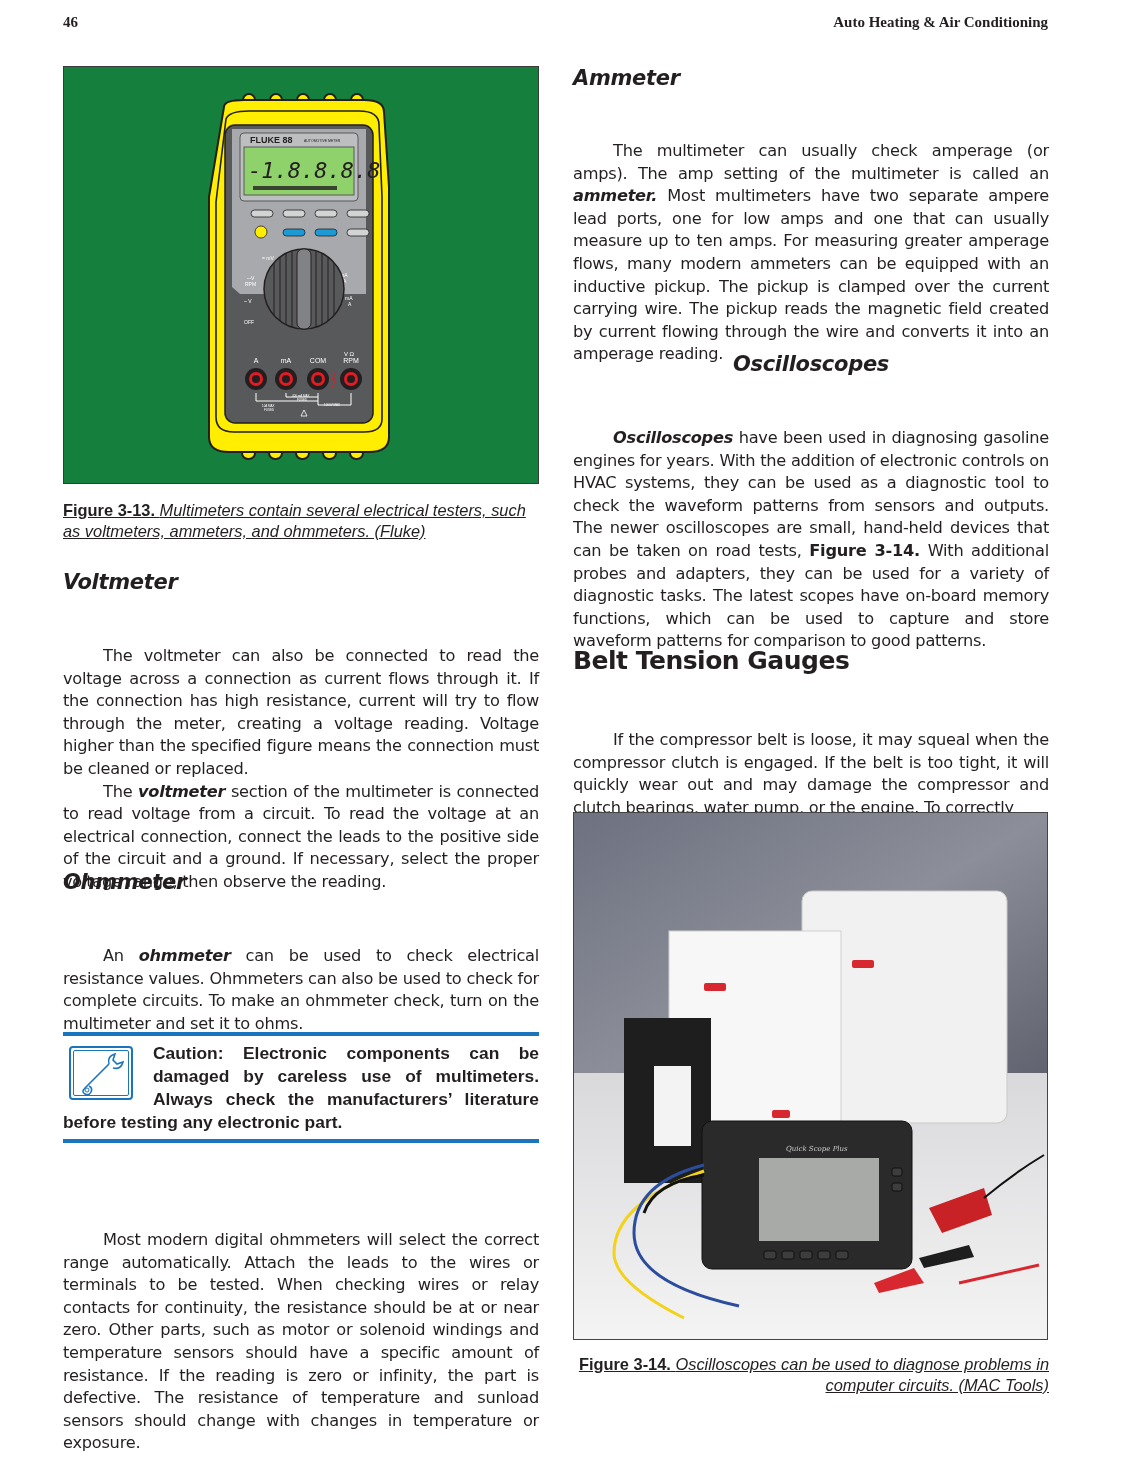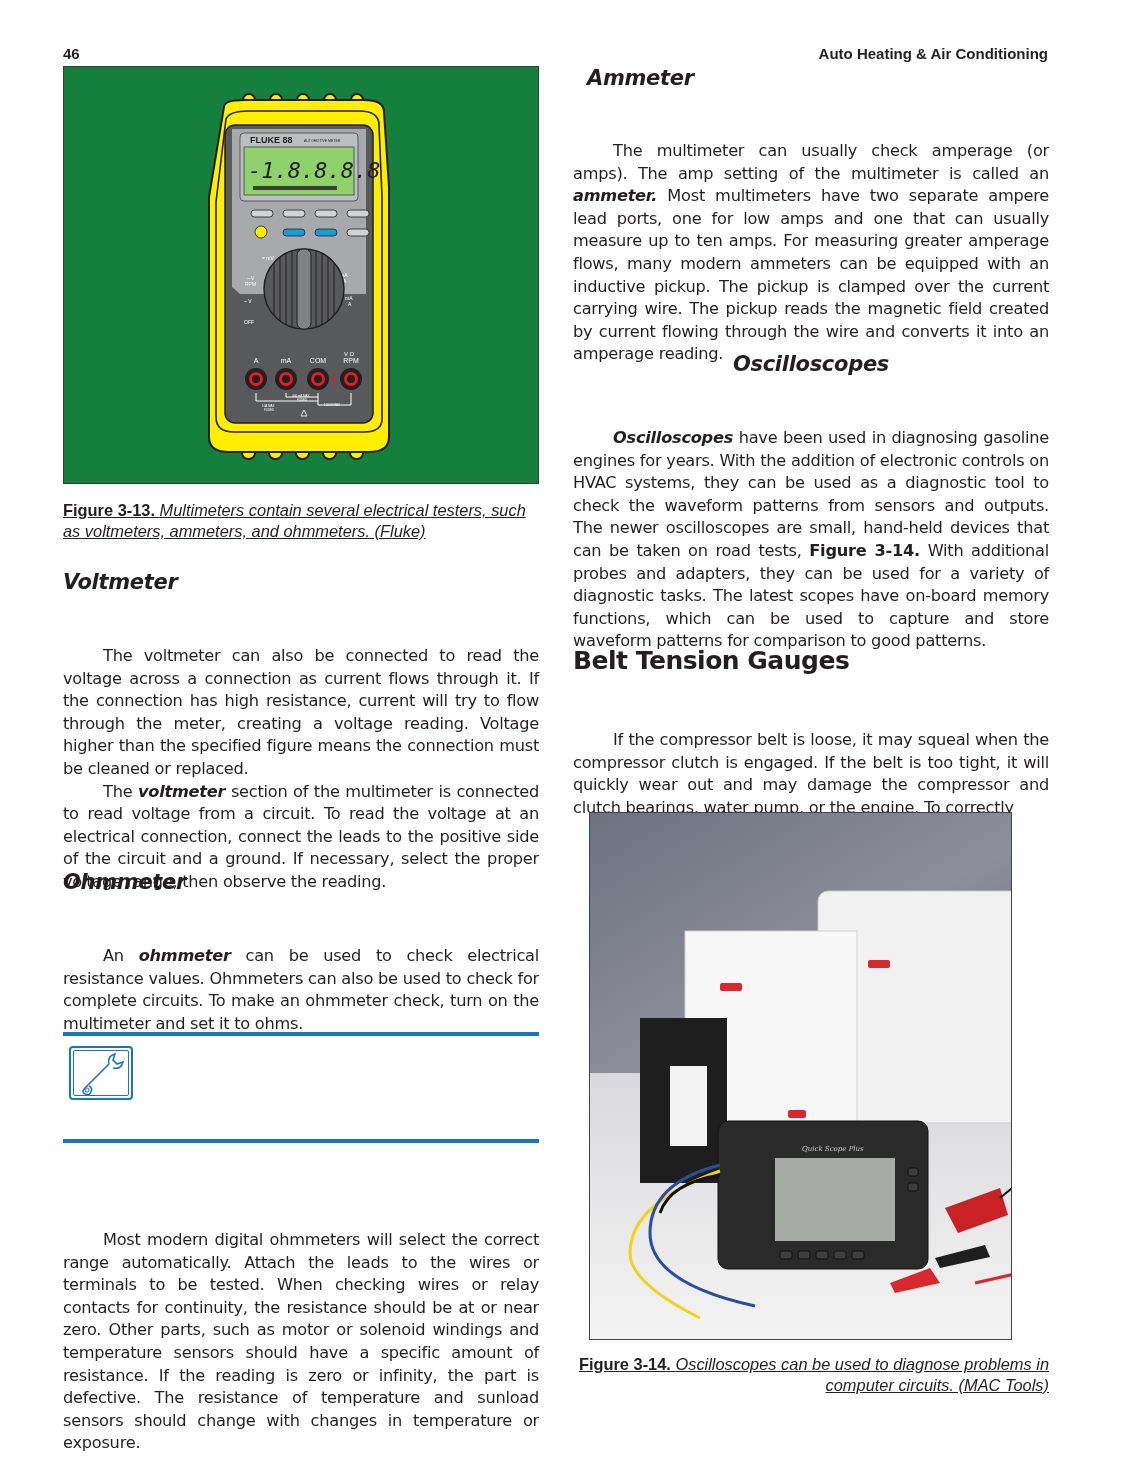--- a/index.html
+++ b/index.html
@@ -1,19 +1,19 @@
 <!DOCTYPE html>
 <html><head>
 <meta charset="utf-8">
 <style>
   html, body { margin: 0; padding: 0; background: #ffffff; }
   body { width: 1144px; height: 1467px; position: relative; overflow: hidden; color: #231f20; }
 
   .running-head { position: absolute; top: 14px; left: 63px; right: 96px; height: 20px;
-    font-family: Liberation Sans, sans-serif; font-weight: bold; font-size: 15px; margin-top: 31px; }
+    font-family: Liberation Serif, serif; font-weight: bold; font-size: 15px; }
   .running-head .pgnum { position: absolute; left: 0; top: 0; }
   .running-head .title { position: absolute; right: 0; top: 0; }
 
   .figure-box { position: absolute; left: 63px; top: 66px; width: 476px; height: 418px;
     border: 1.5px solid #3a3a3a; box-sizing: border-box; background: #15803d; }
 
   .caption { position: absolute; font-family: "Liberation Sans", sans-serif; font-size: 16.4px;
     line-height: 21px; color: #231f20; text-decoration: underline; }
   .caption b { font-weight: bold; font-style: normal; }
   .caption i { font-style: italic; }
@@ -34,21 +34,21 @@
   .caution .rule.top { top: 0; }
   .caution .rule.bot { top: 107px; }
   .caution .icon-box { position: absolute; left: 6px; top: 14px; width: 64px; height: 54px;
     border: 2px solid #1b75bc; border-radius: 4px; box-sizing: border-box; }
   .caution .icon-box .inner { position: absolute; inset: 2px; border: 1px solid #1b75bc; border-radius: 2px; }
   .caution .text { position: absolute; left: 0; top: 10px; width: 476px;
     font-family: "Liberation Sans", sans-serif; font-weight: bold; font-size: 17.4px;
     line-height: 23px; text-align: justify; color: #231f20; }
   .caution .text .float { float: left; width: 90px; height: 68px; }
 
-  .photo { position: absolute; left: 589px; top: 812px; width: 423px; height: 528px;
+  .photo { position: absolute; left: 573px; top: 812px; width: 475px; height: 528px;
     border: 1px solid #444; box-sizing: border-box; overflow: hidden; }
 </style>
 </head>
 <body>
 
 <div class="running-head">
   <span class="pgnum">46</span>
   <span class="title">Auto Heating &amp; Air Conditioning</span>
 </div>
 
@@ -193,28 +193,31 @@
 
 <div class="caution">
   <div class="rule top"></div>
   <div class="icon-box">
     <div class="inner"></div>
     <svg width="60" height="50" viewBox="0 0 60 50" style="position:absolute;left:0;top:0;">
       <path d="M14 40 L38 16 M38 16 Q36 8 44 6 L42 12 L46 16 L52 14 Q50 22 42 20 M14 40 Q10 44 14 46 Q18 48 20 44 Q22 40 18 38" fill="none" stroke="#1b75bc" stroke-width="1.6"></path>
       <circle cx="16" cy="42" r="2" fill="none" stroke="#1b75bc" stroke-width="1"></circle>
     </svg>
   </div>
+  <div class="text">
+    <span class="float"></span><span>Caution: Electronic components can be damaged by careless use of multimeters. Always check the manufacturers’ literature before testing any electronic part.</span>
+  </div>
   <div class="rule bot"></div>
 </div>
 
 <div class="body" style="left:63px; top:1185px; width:476px;">
   <p>Most modern digital ohmmeters will select the correct range automatically. Attach the leads to the wires or terminals to be tested. When checking wires or relay contacts for continuity, the resistance should be at or near zero. Other parts, such as motor or solenoid windings and temperature sensors should have a specific amount of resistance. If the reading is zero or infinity, the part is defective. The resistance of temperature and sunload sensors should change with changes in temperature or exposure.</p>
 </div>
 
-<div class="h2" style="left:587px; top:66px;">Ammeter</div>
+<div class="h2" style="left:573px; top:66px;">Ammeter</div>
 <div class="body" style="left:573px; top:96px; width:476px;">
   <p><span>The multimeter can usually check amperage (or amps). The amp setting of the multimeter is called an </span><span class="em">ammeter.</span><span> Most multimeters have two separate ampere lead ports, one for low amps and one that can usually measure up to ten amps. For measuring greater amperage flows, many modern ammeters can be equipped with an inductive pickup. The pickup is clamped over the current carrying wire. The pickup reads the magnetic field created by current flowing through the wire and converts it into an amperage reading.</span></p>
 </div>
 
 <div class="h2" style="left:573px; top:352px; width:476px; text-align:center;">Oscilloscopes</div>
 <div class="body" style="left:573px; top:383px; width:476px;">
   <p><span class="em">Oscilloscopes</span><span> have been used in diagnosing gasoline engines for years. With the addition of electronic controls on HVAC systems, they can be used as a diagnostic tool to check the waveform patterns from sensors and outputs. The newer oscilloscopes are small, hand-held devices that can be taken on road tests, </span><span class="strong">Figure 3-14.</span><span> With additional probes and adapters, they can be used for a variety of diagnostic tasks. The latest scopes have on-board memory functions, which can be used to capture and store waveform patterns for comparison to good patterns.</span></p>
 </div>
 
 <div class="h1" style="left:573px; top:646px;">Belt Tension Gauges</div>

